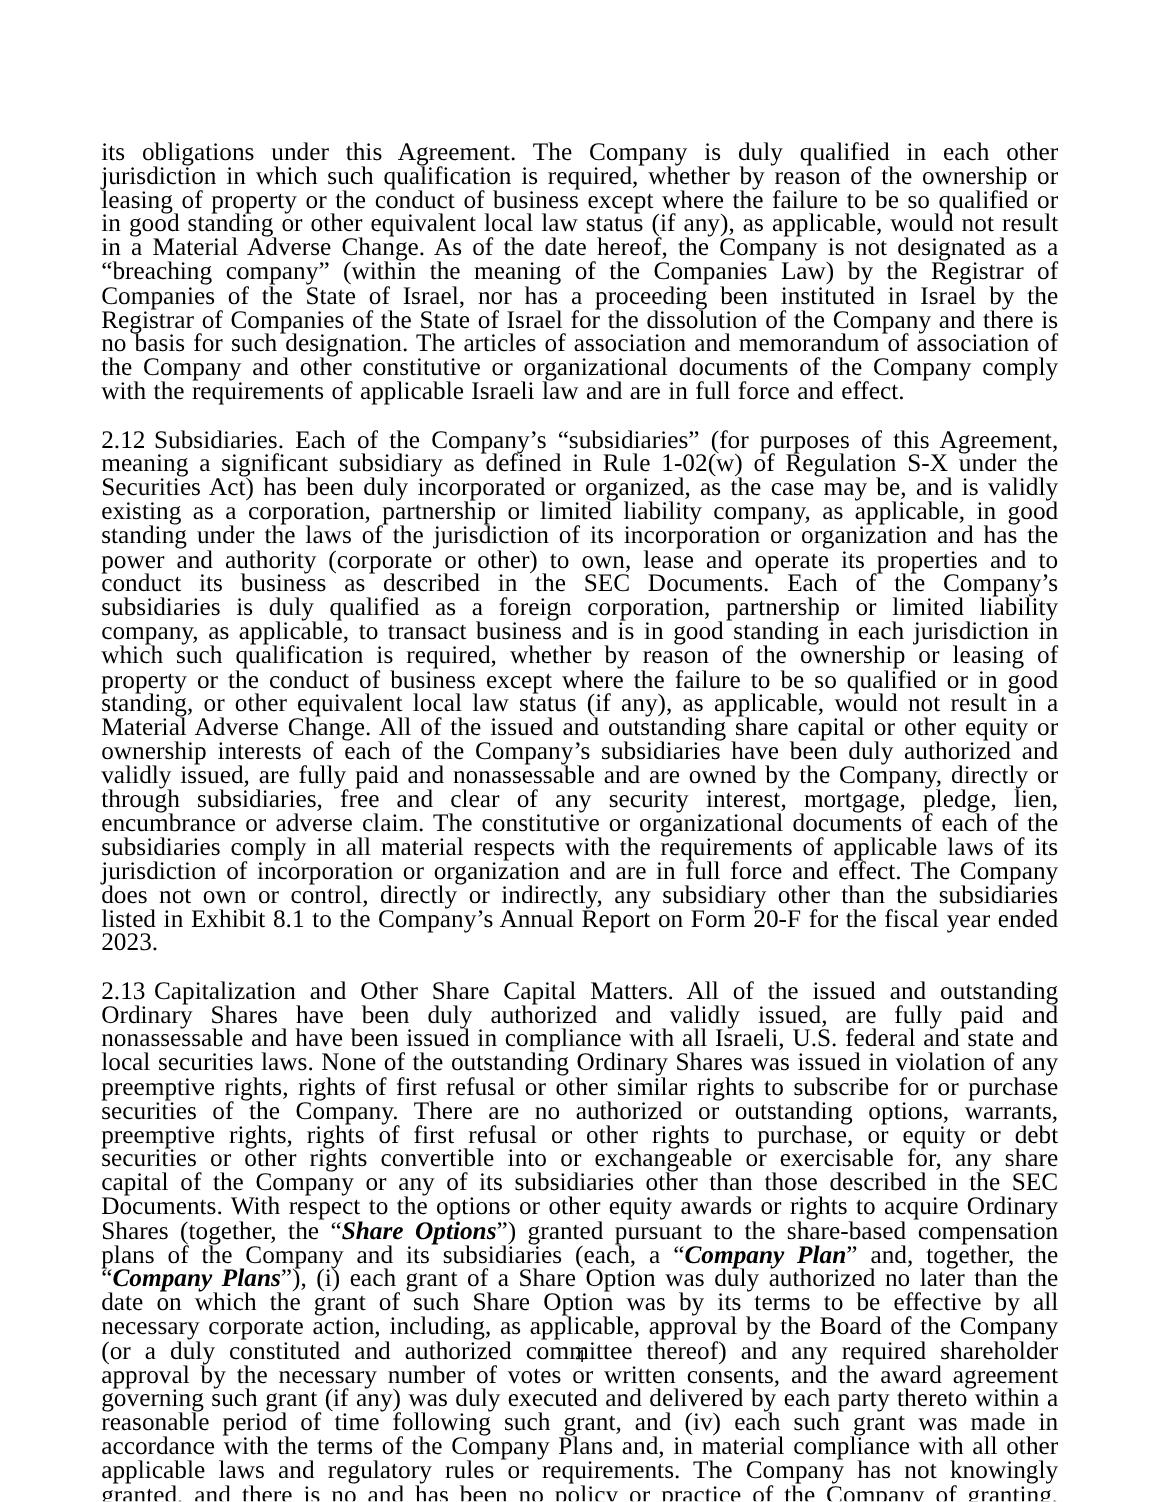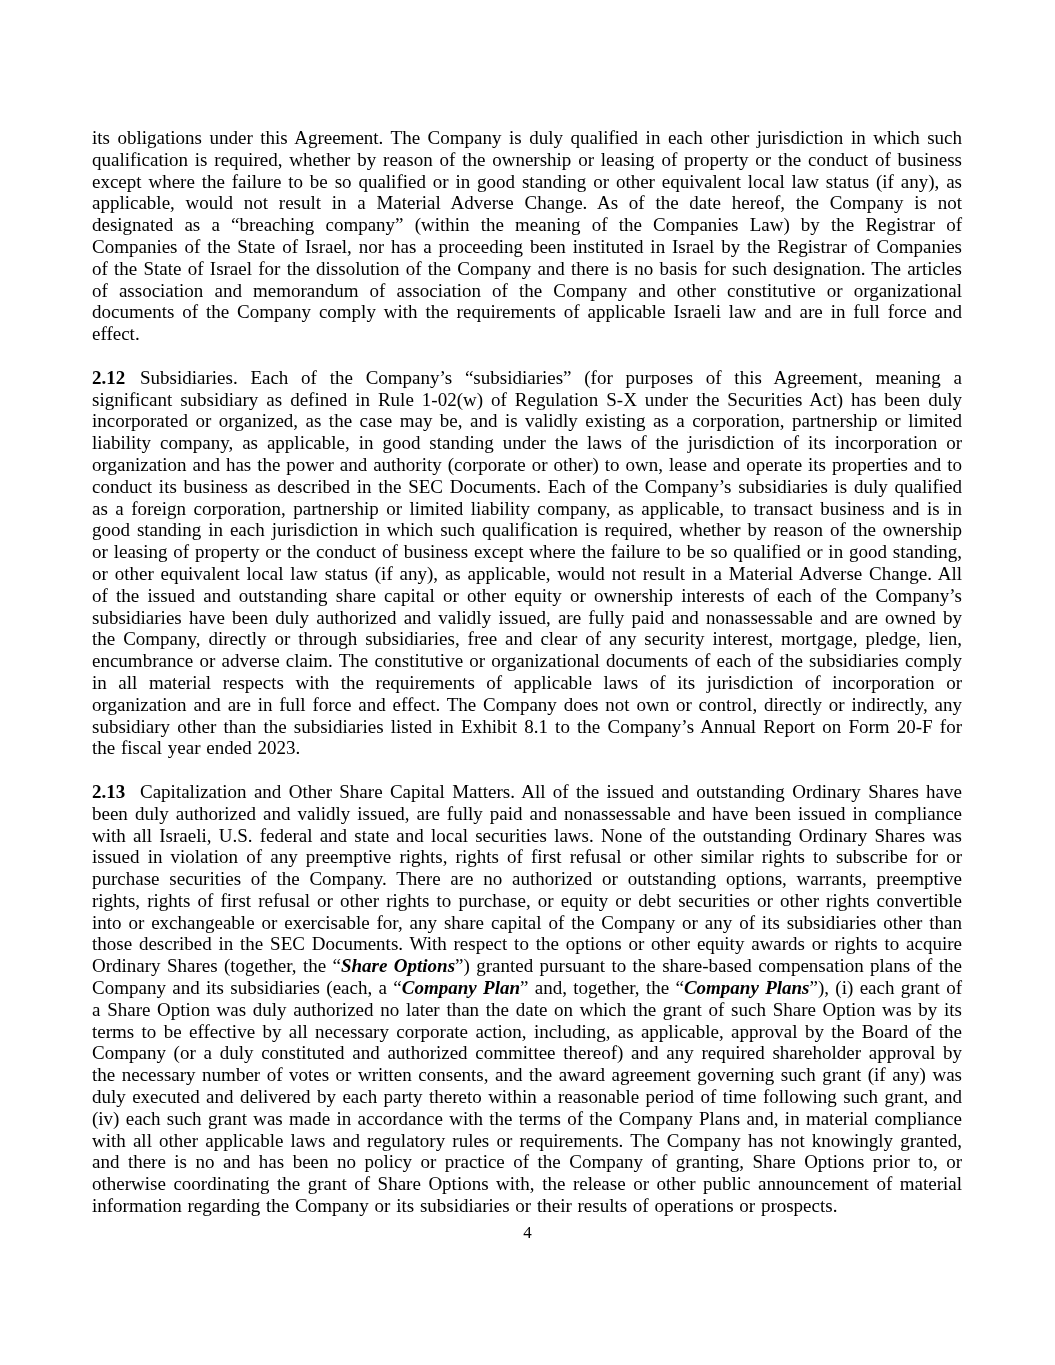--- a/index.html
+++ b/index.html
@@ -17,32 +17,32 @@
     overflow: hidden;
   }
   .content {
     position: absolute;
     left: 92px;
     top: 127px;
     width: 870px;
   }
   .para {
     margin: 0 0 21.8px 0;
-    font-size: 19px;
+    font-size: 23px;
     line-height: 21.8px;
     text-align: justify;
     word-spacing: 1px;
   }
   .para:last-child {
     margin-bottom: 0;
   }
   .secnum {
     display: inline-block;
     width: 48px;
-    font-weight: bold;
+    font-weight: normal;
   }
   .run-normal {
     font-weight: normal;
     font-style: normal;
   }
   .run-bold {
     font-weight: normal;
     font-style: normal;
   }
   .run-bolditalic {

